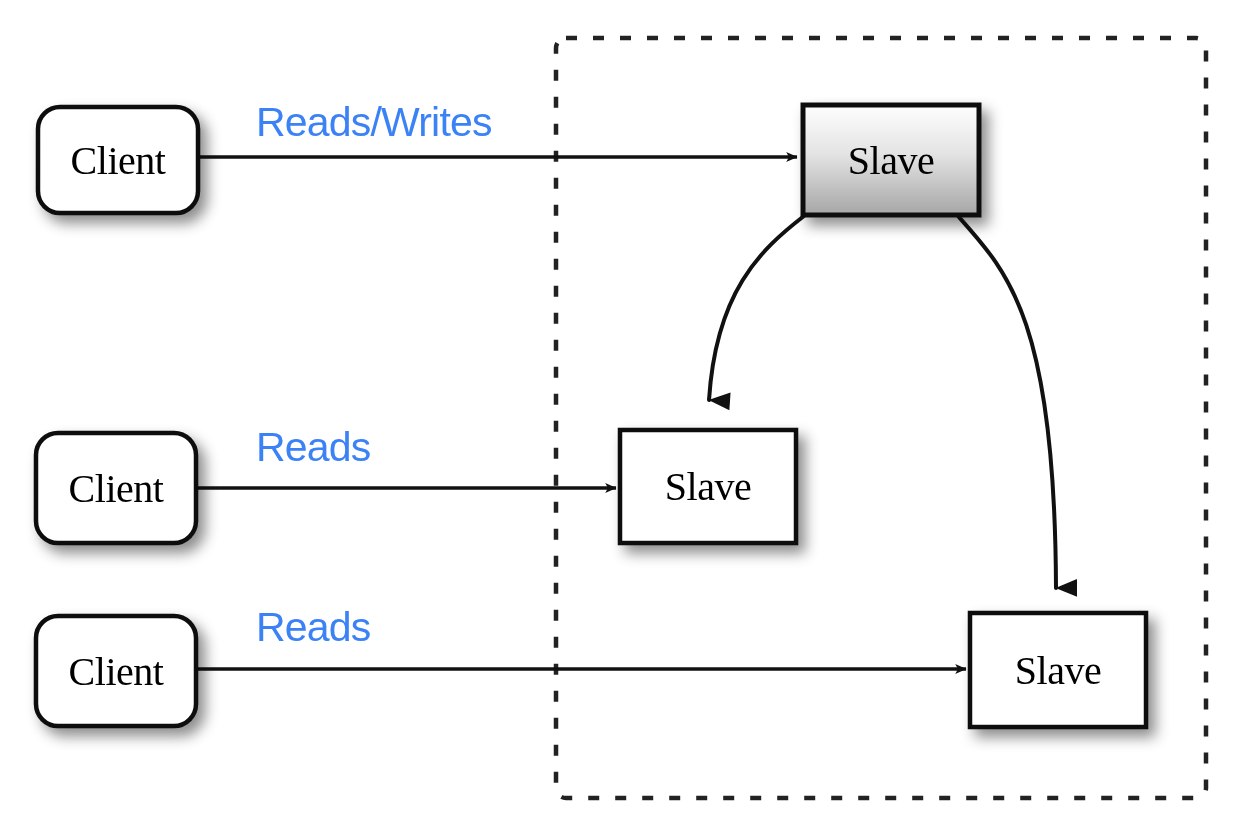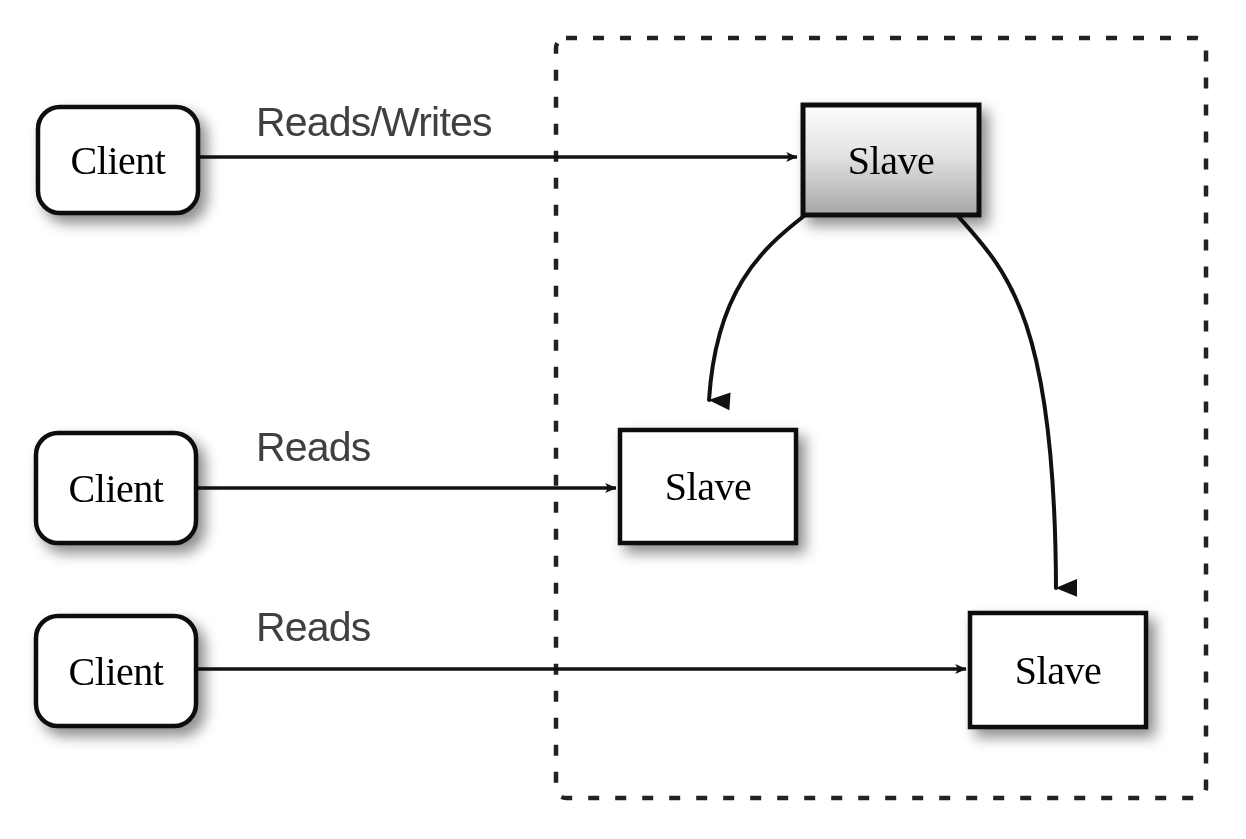--- a/index.html
+++ b/index.html
@@ -31,21 +31,21 @@
     justify-content: center;
     color: #000000;
     font-size: 40px;
     font-family: Liberation Serif, serif;
     letter-spacing: -0.5px;
     white-space: nowrap;
     pointer-events: none;
   }
   .edge-label {
     position: absolute;
-    color: #404040;
+    color: #3b82f6;
     font-size: 41px;
     font-family: "Liberation Sans", sans-serif;
     letter-spacing: -0.8px;
     white-space: nowrap;
   }
 </style>
 </head>
 <body>
 
 <div id="canvas">

